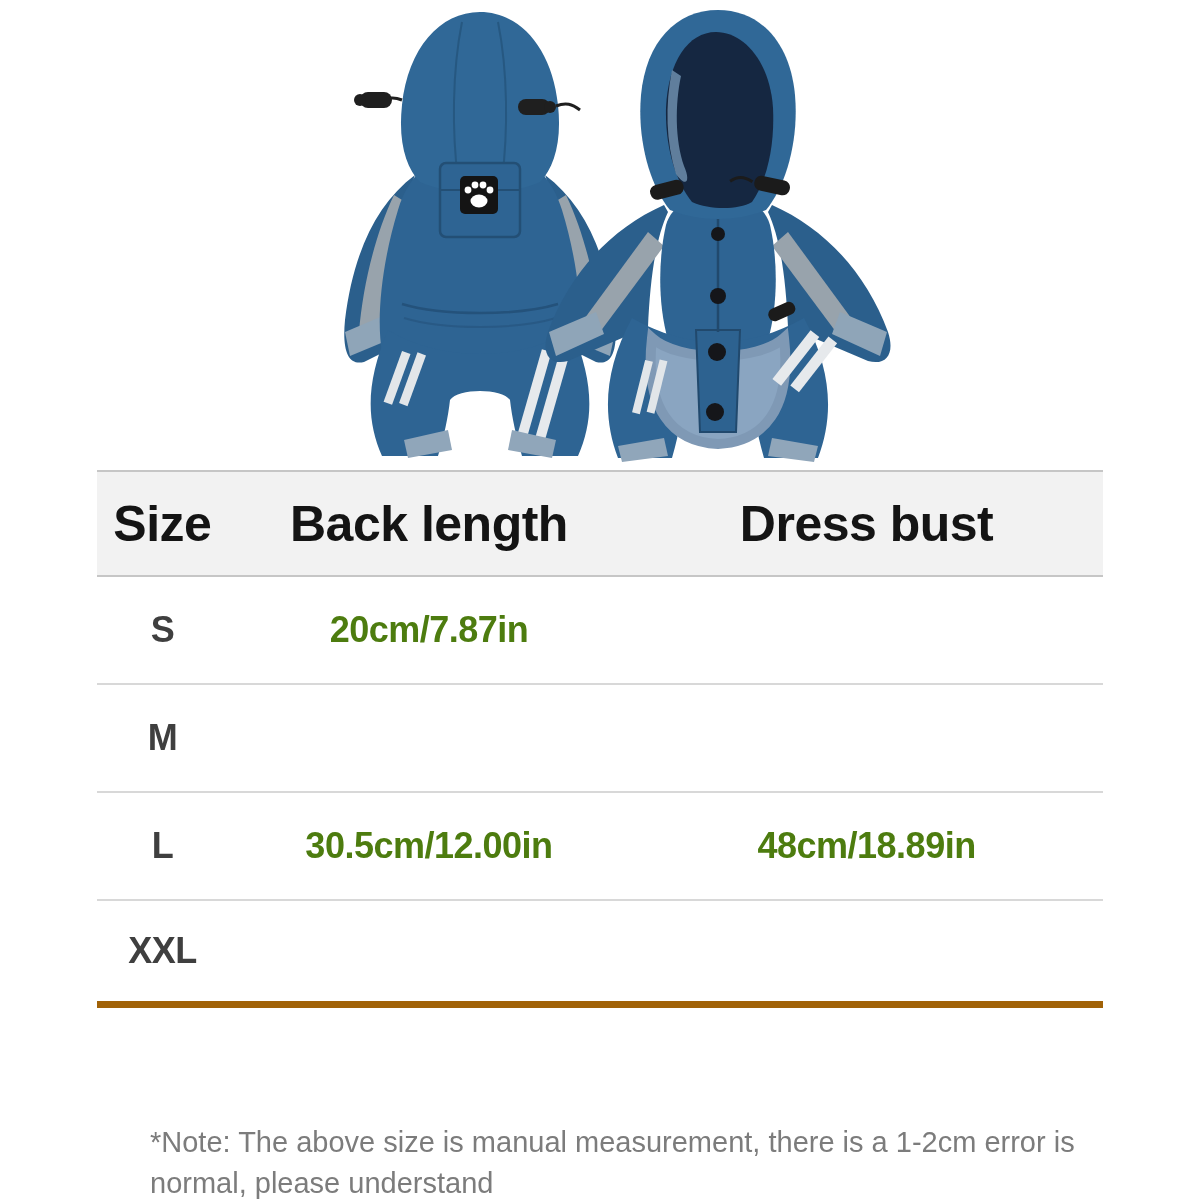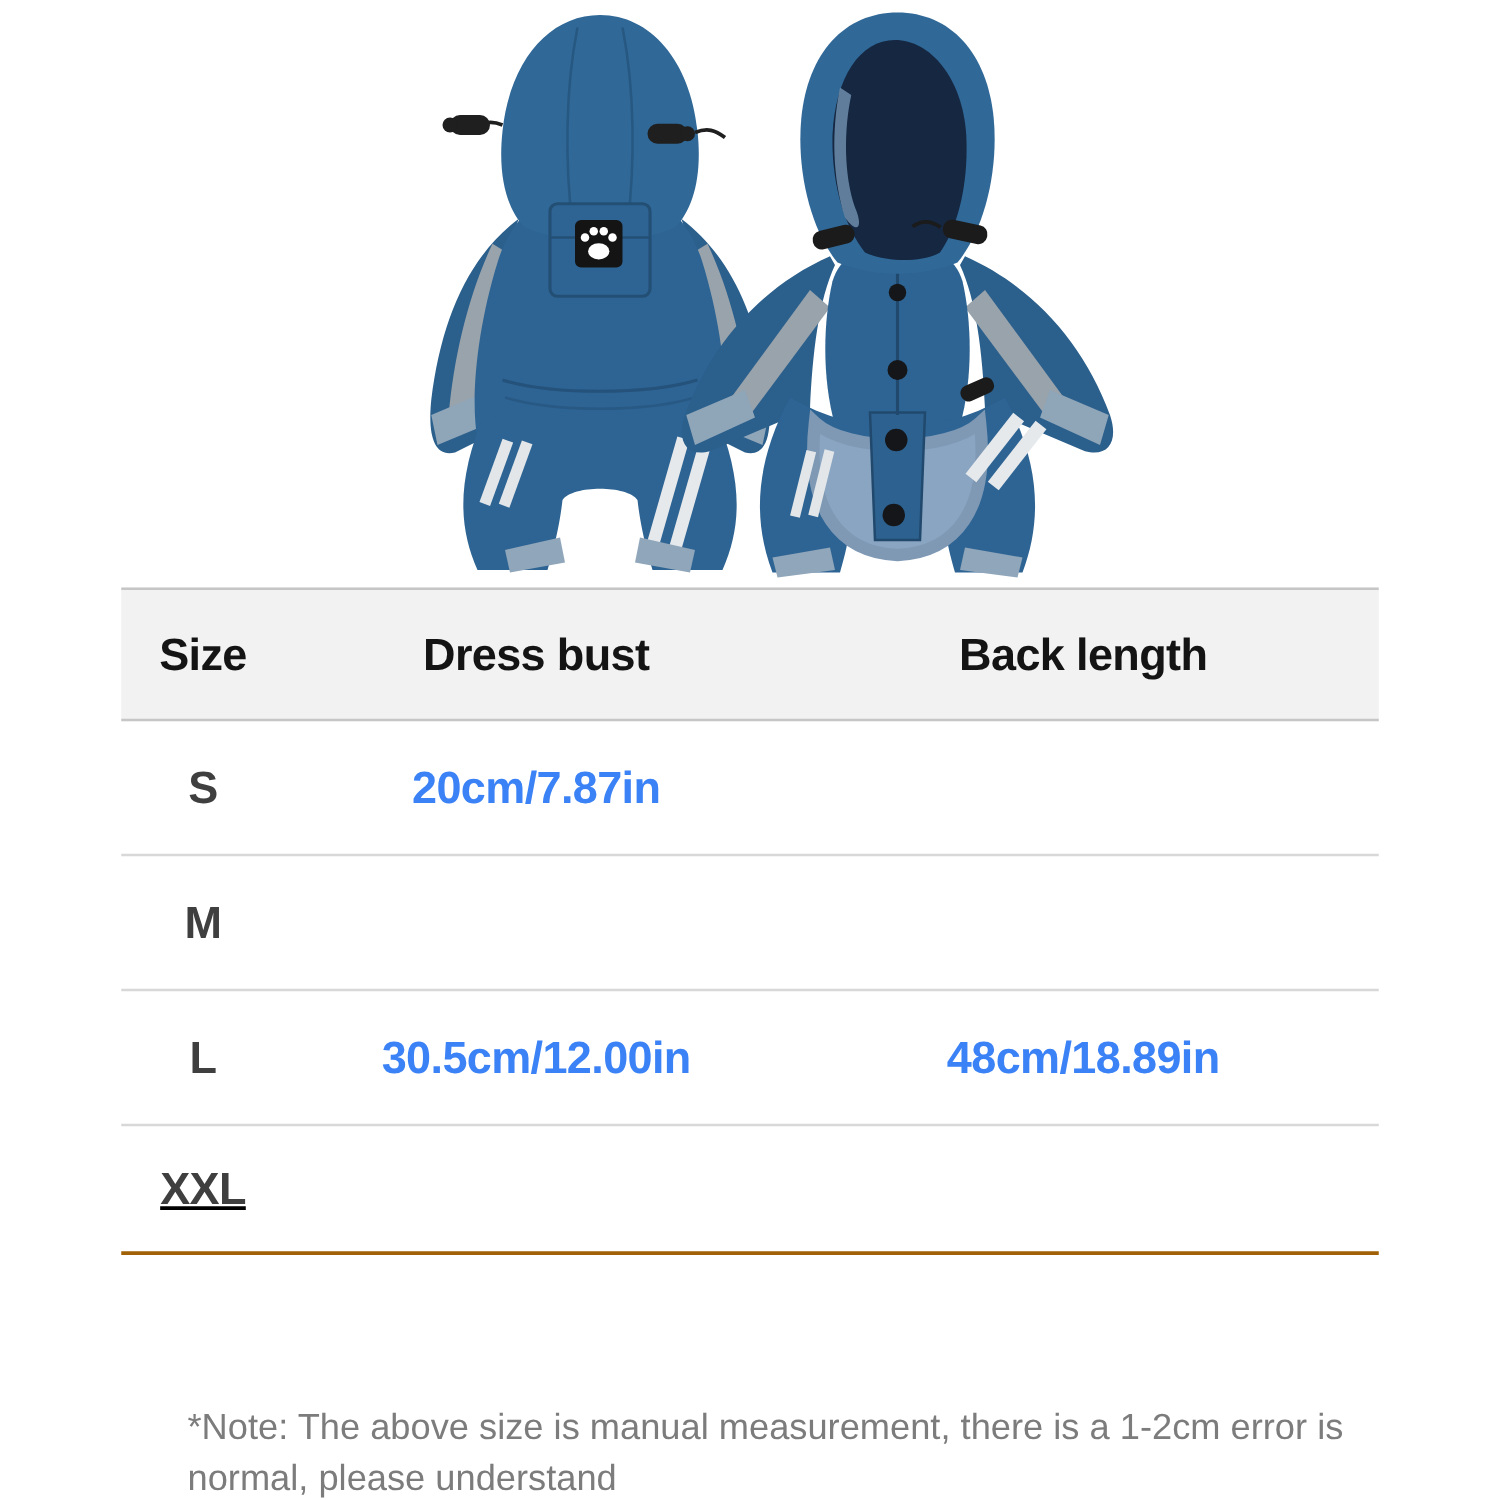--- a/index.html
+++ b/index.html
@@ -7,29 +7,29 @@
     position:relative;width:1200px;height:1200px;background:#ffffff;overflow:hidden;
     font-family:"Liberation Sans", sans-serif;
   }
   .photo-area{position:absolute;left:0;top:0;width:1200px;height:468px;}
   .photo-area svg{display:block;width:1200px;height:468px;}
 
   .size-table{position:absolute;left:97px;top:470px;width:1006px;}
   .thead{
     display:grid;grid-template-columns:13% 40% 47%;align-items:center;height:103px;
     background:#f2f2f2;border-top:2px solid #c6c6c6;border-bottom:2px solid #c6c6c6;
-    font-size:36px;font-weight:700;color:#141414;letter-spacing:-0.5px;
+    font-size:50px;font-weight:700;color:#141414;letter-spacing:-0.5px;
   }
   .th{text-align:center;white-space:nowrap;}
   .trow{
     display:grid;grid-template-columns:13% 40% 47%;align-items:center;height:106px;
     border-bottom:2px solid #d8d8d8;font-size:36px;font-weight:700;letter-spacing:-0.5px;
   }
-  .trow:last-child{height:100px;border-bottom:3px solid #a16207;text-decoration:underline;}
-  .td{text-align:center;white-space:nowrap;color:#3b82f6;}
+  .trow:last-child{height:100px;border-bottom:7px solid #a16207;}
+  .td{text-align:center;white-space:nowrap;color:#4d7c0f;}
   .td.size{color:#3f3f3f;}
 
   .note{
     position:absolute;left:150px;top:1122px;width:940px;
     font-size:29px;line-height:41px;font-weight:400;color:#7c7c7c;text-align:left;
   }
 </style>
 </head>
 <body>
 
@@ -147,22 +147,22 @@
 
         <path d="M 618 446 L 664 438 L 668 456 L 622 462 Z" fill="#90a6ba"></path>
         <path d="M 818 446 L 772 438 L 768 456 L 814 462 Z" fill="#90a6ba"></path>
       </g>
     </svg>
   </div>
 
   <div class="size-table">
     <div class="thead">
       <div class="th">Size</div>
+      <div class="th">Back length</div>
       <div class="th">Dress bust</div>
-      <div class="th">Back length</div>
     </div>
 
     <div class="trow">
       <div class="td size">S</div>
       <div class="td">20cm/7.87in</div>
     </div>
     <div class="trow">
       <div class="td size">M</div>
     </div>
     <div class="trow">

